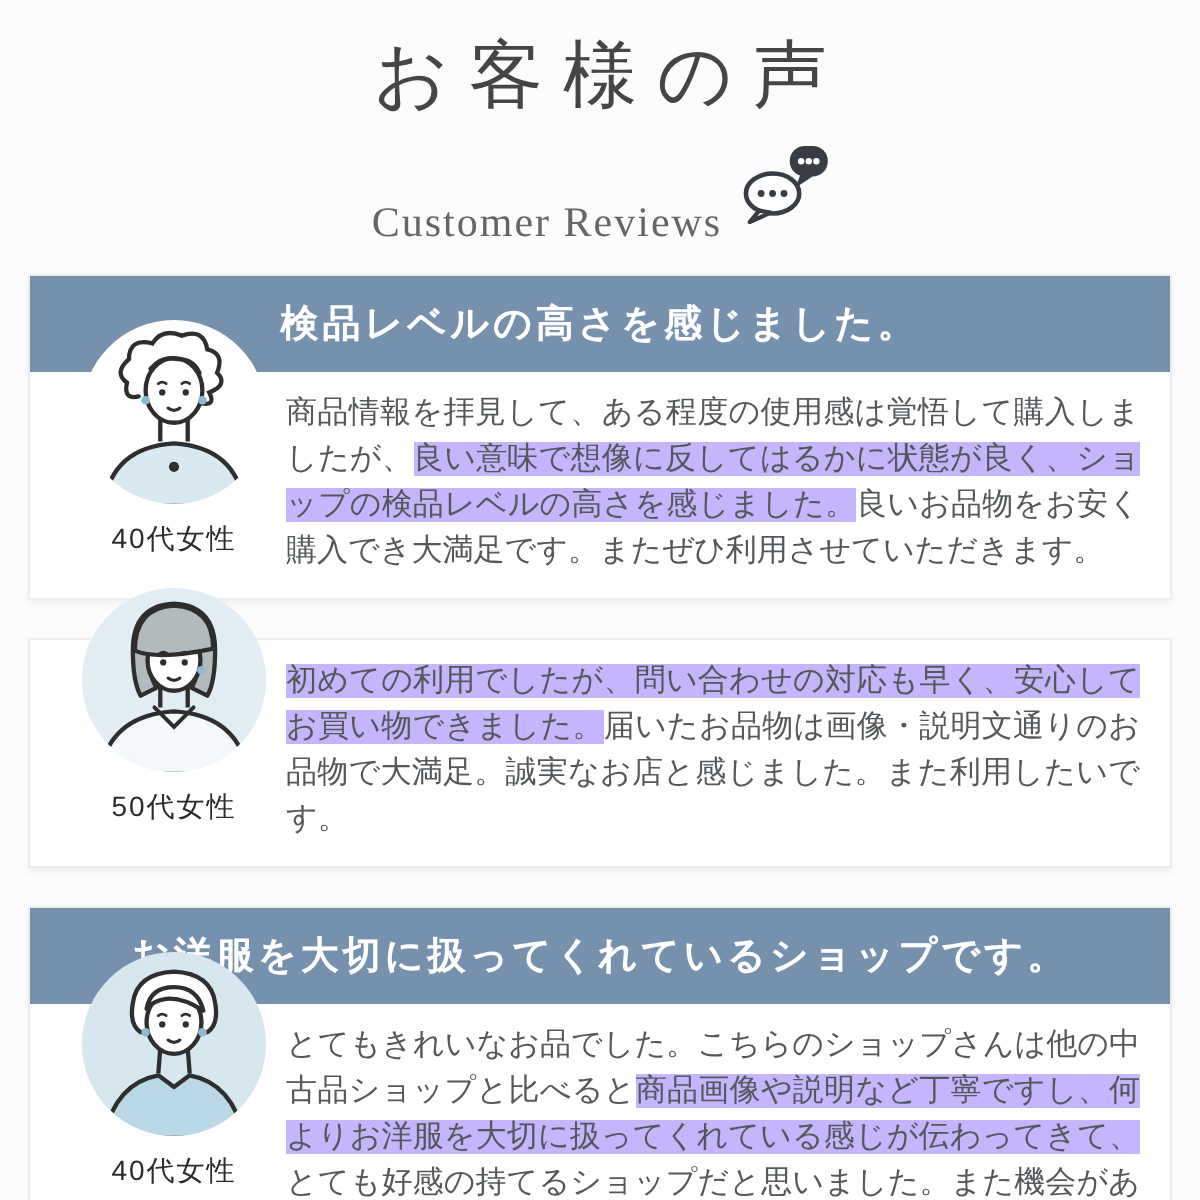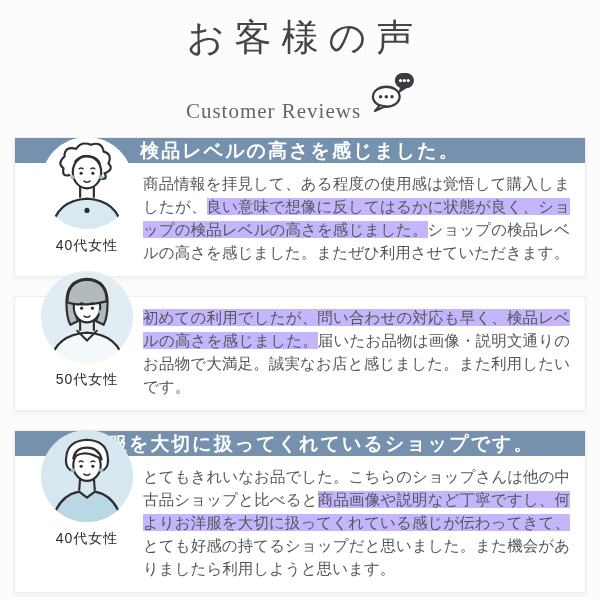--- a/index.html
+++ b/index.html
@@ -25,21 +25,21 @@
   }
   .bubbles { margin-left: 9px; position: relative; top: -2px; }
   .reviews-list { width: 572px; margin: 13px auto 0 auto; }
   .review-card {
     position: relative; background: #fff;
     border: 1px solid #ededed;
     box-shadow: 0 2px 4px rgba(0,0,0,.05);
     margin-bottom: 19px;
   }
   .card-bar {
-    height: 25px; background: #7591ae;
+    height: 48px; background: #7591ae;
     display: flex; align-items: center; justify-content: center;
   }
   .card-heading {
     color: #fff; font-size: 19px; font-weight: 700;
     letter-spacing: 2px; white-space: nowrap;
   }
   .card-content {
     position: relative; min-height: 104px;
     padding: 9px 15px 12px 128px;
   }
@@ -107,21 +107,21 @@
               <circle cx="33.5" cy="42" r="2.2" fill="#8fb9d0"></circle>
               <circle cx="62.5" cy="42" r="2.2" fill="#8fb9d0"></circle>
               <circle cx="42" cy="38" r="1.6" fill="#2e2e2e"></circle>
               <circle cx="54" cy="38" r="1.6" fill="#2e2e2e"></circle>
               <path d="M40 33.5 q2 -1.5 4 0 M52 33.5 q2 -1.5 4 0" stroke="#2e2e2e" stroke-width="1.4" fill="none" stroke-linecap="round"></path>
               <path d="M45 46 q3 2.4 6 0" stroke="#2e2e2e" stroke-width="1.6" fill="none" stroke-linecap="round"></path>
             </g>
           </svg>
           <div class="reviewer-label">40代女性</div>
         </div>
-        <p class="review-body"><span>商品情報を拝見して、ある程度の使用感は覚悟して購入しましたが、</span><span class="hl">良い意味で想像に反してはるかに状態が良く、ショップの検品レベルの高さを感じました。</span><span>ショップの検品レベルの高さを感じました。またぜひ利用させていただきます。</span></p>
+        <p class="review-body"><span>商品情報を拝見して、ある程度の使用感は覚悟して購入しましたが、</span><span class="hl">良い意味で想像に反してはるかに状態が良く、ショップの検品レベルの高さを感じました。</span><span>良いお品物をお安く購入でき大満足です。またぜひ利用させていただきます。</span></p>
       </div>
     </section>
 
     <section class="review-card">
       <div class="card-content">
         <div class="avatar-col">
           <svg class="avatar" viewBox="0 0 96 96">
             <defs>
                 <clipPath id="cpb">
                   <circle cx="48" cy="48" r="47"></circle>
@@ -137,21 +137,21 @@
               <path d="M48 10 Q28 11 28 33 Q40 38 68 32 Q68 11 48 10 Z" fill="#b3babd" stroke="#2e2e2e" stroke-width="2.2" stroke-linejoin="round"></path>
               <circle cx="62" cy="43" r="2.2" fill="#8fb9d0"></circle>
               <circle cx="42.5" cy="39" r="1.6" fill="#2e2e2e"></circle>
               <circle cx="53.5" cy="39" r="1.6" fill="#2e2e2e"></circle>
               <path d="M40.5 34.5 q2 -1.5 4 0 M51.5 34.5 q2 -1.5 4 0" stroke="#2e2e2e" stroke-width="1.4" fill="none" stroke-linecap="round"></path>
               <path d="M45 47 q3 2.4 6 0" stroke="#2e2e2e" stroke-width="1.6" fill="none" stroke-linecap="round"></path>
             </g>
           </svg>
           <div class="reviewer-label">50代女性</div>
         </div>
-        <p class="review-body"><span class="hl">初めての利用でしたが、問い合わせの対応も早く、検品レベルの高さを感じました。</span><span>届いたお品物は画像・説明文通りのお品物で大満足。誠実なお店と感じました。また利用したいです。</span></p>
+        <p class="review-body"><span class="hl">初めての利用でしたが、問い合わせの対応も早く、安心してお買い物できました。</span><span>届いたお品物は画像・説明文通りのお品物で大満足。誠実なお店と感じました。また利用したいです。</span></p>
       </div>
     </section>
 
     <section class="review-card">
       <div class="card-bar">
         <h2 class="card-heading">お洋服を大切に扱ってくれているショップです。</h2>
       </div>
       <div class="card-content">
         <div class="avatar-col">
           <svg class="avatar" viewBox="0 0 96 96">

